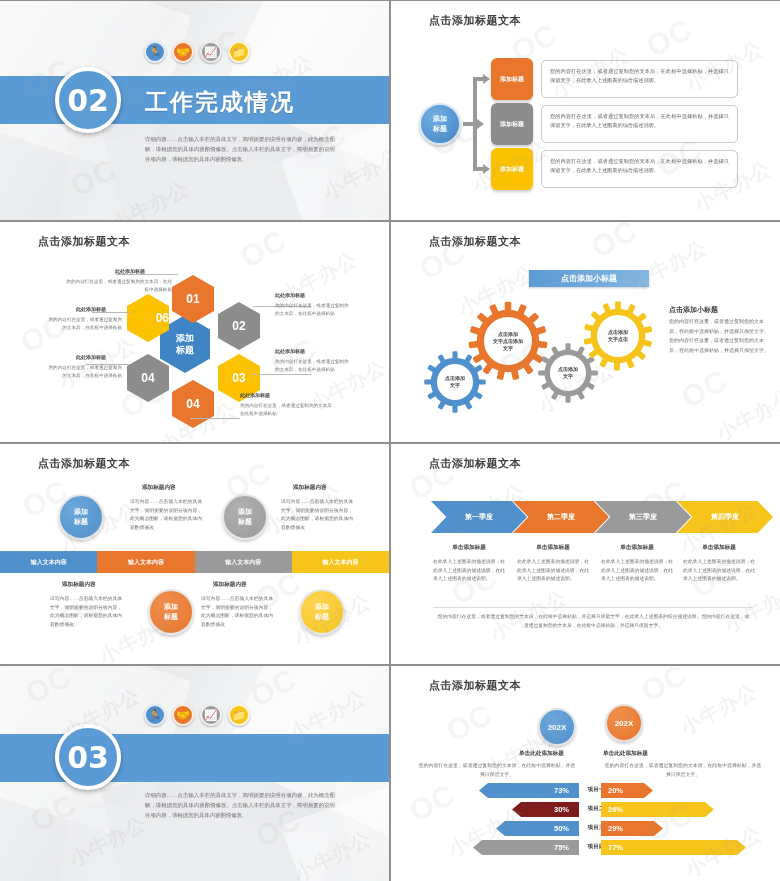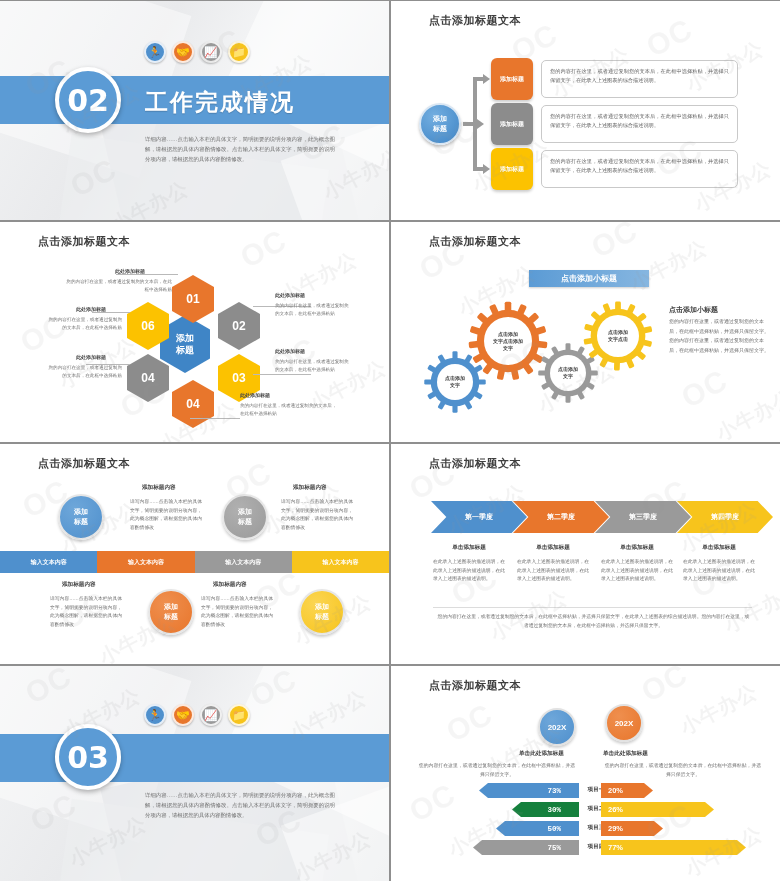--- a/index.html
+++ b/index.html
@@ -196,21 +196,21 @@
     display:flex;align-items:center;justify-content:center;
     color:#fff;font-size:8px;font-weight:bold;
     box-shadow:0 2px 3px rgba(0,0,0,.2);
   }
   .pb{
     position:absolute;height:15px;
     display:flex;align-items:center;
     color:#fff;font-size:7.5px;font-weight:bold;
     filter:drop-shadow(0 1px 1px rgba(0,0,0,.15));
   }
-  .pb.left{ clip-path:polygon(0% 50%,9px 0%,100% 0%,100% 100%,9px 100%); justify-content:flex-end; padding-right:18px;font-family:Liberation Mono, monospace; }
+  .pb.left{ clip-path:polygon(0% 50%,9px 0%,100% 0%,100% 100%,9px 100%); justify-content:flex-end; padding-right:10px; }
   .pb.right{ clip-path:polygon(0% 0%,calc(100% - 9px) 0%,100% 50%,calc(100% - 9px) 100%,0% 100%); justify-content:flex-start; padding-left:7px; }
   .pcat{position:absolute;width:30px;text-align:center;font-size:5.6px;font-weight:bold;color:#3f3f3f;}
   .p8h{position:absolute;font-size:5.6px;font-weight:bold;color:#3f3f3f;}
   .p8b{position:absolute;font-size:4.9px;line-height:9px;color:#6b6b6b;text-align:center;}
 </style>
 </head>
 <body>
 
 <div class="grid">
 
@@ -308,21 +308,21 @@
       </div>
     <div class="hex" style="background:#fcc200;left:218px;top:132px;">
         <span>03</span>
       </div>
     <div class="hex" style="background:#e8762c;left:172px;top:158px;">
         <span>04</span>
       </div>
     <div class="hex" style="background:#8c8c8c;left:127px;top:132px;">
         <span>04</span>
       </div>
-    <div class="hex" style="background:#fcc200;left:127px;top:80px;">
+    <div class="hex" style="background:#fcc200;left:127px;top:72px;justify-content:flex-end;">
         <span>06</span>
       </div>
 
     <div class="hexline" style="left:116px;top:52px;width:62px;"></div>
     <div class="hexline" style="left:253px;top:84px;width:58px;"></div>
     <div class="hexline" style="left:253px;top:152px;width:58px;"></div>
     <div class="hexline" style="left:190px;top:196px;width:50px;"></div>
     <div class="hexline" style="left:86px;top:142px;width:44px;"></div>
     <div class="hexline" style="left:92px;top:90px;width:38px;"></div>
 
@@ -614,21 +614,21 @@
     <div class="p8h" style="left:128px;top:84px">单击此处添加标题</div>
     <div class="p8b" style="left:26px;top:95px;width:160px;">您的内容打在这里，或者通过复制您的文本后，在此框中选择粘贴，并选择只保留文字。</div>
 
     <div class="p8h" style="left:212px;top:84px">单击此处添加标题</div>
     <div class="p8b" style="left:212px;top:95px;width:160px;">您的内容打在这里，或者通过复制您的文本后，在此框中选择粘贴，并选择只保留文字。</div>
 
     <div class="pb left" style="background:#4f90cd;left:88px;top:117px;width:100px;">73%</div>
     <div class="pcat" style="left:190px;top:120px">项目一</div>
     <div class="pb right" style="background:#e8762c;left:210px;top:117px;width:52px;">20%</div>
 
-    <div class="pb left" style="background:#15803d;left:121px;top:136px;width:67px;">30%</div>
+    <div class="pb left" style="background:#7f1d1d;left:121px;top:136px;width:67px;">30%</div>
     <div class="pcat" style="left:190px;top:139px">项目二</div>
     <div class="pb right" style="background:#f7c41c;left:210px;top:136px;width:113px;">26%</div>
 
     <div class="pb left" style="background:#4f90cd;left:105px;top:155px;width:83px;">50%</div>
     <div class="pcat" style="left:190px;top:158px">项目三</div>
     <div class="pb right" style="background:#e8762c;left:210px;top:155px;width:62px;">29%</div>
 
     <div class="pb left" style="background:#9a9a9a;left:82px;top:174px;width:106px;">75%</div>
     <div class="pcat" style="left:190px;top:177px">项目四</div>
     <div class="pb right" style="background:#f7c41c;left:210px;top:174px;width:145px;">77%</div>

